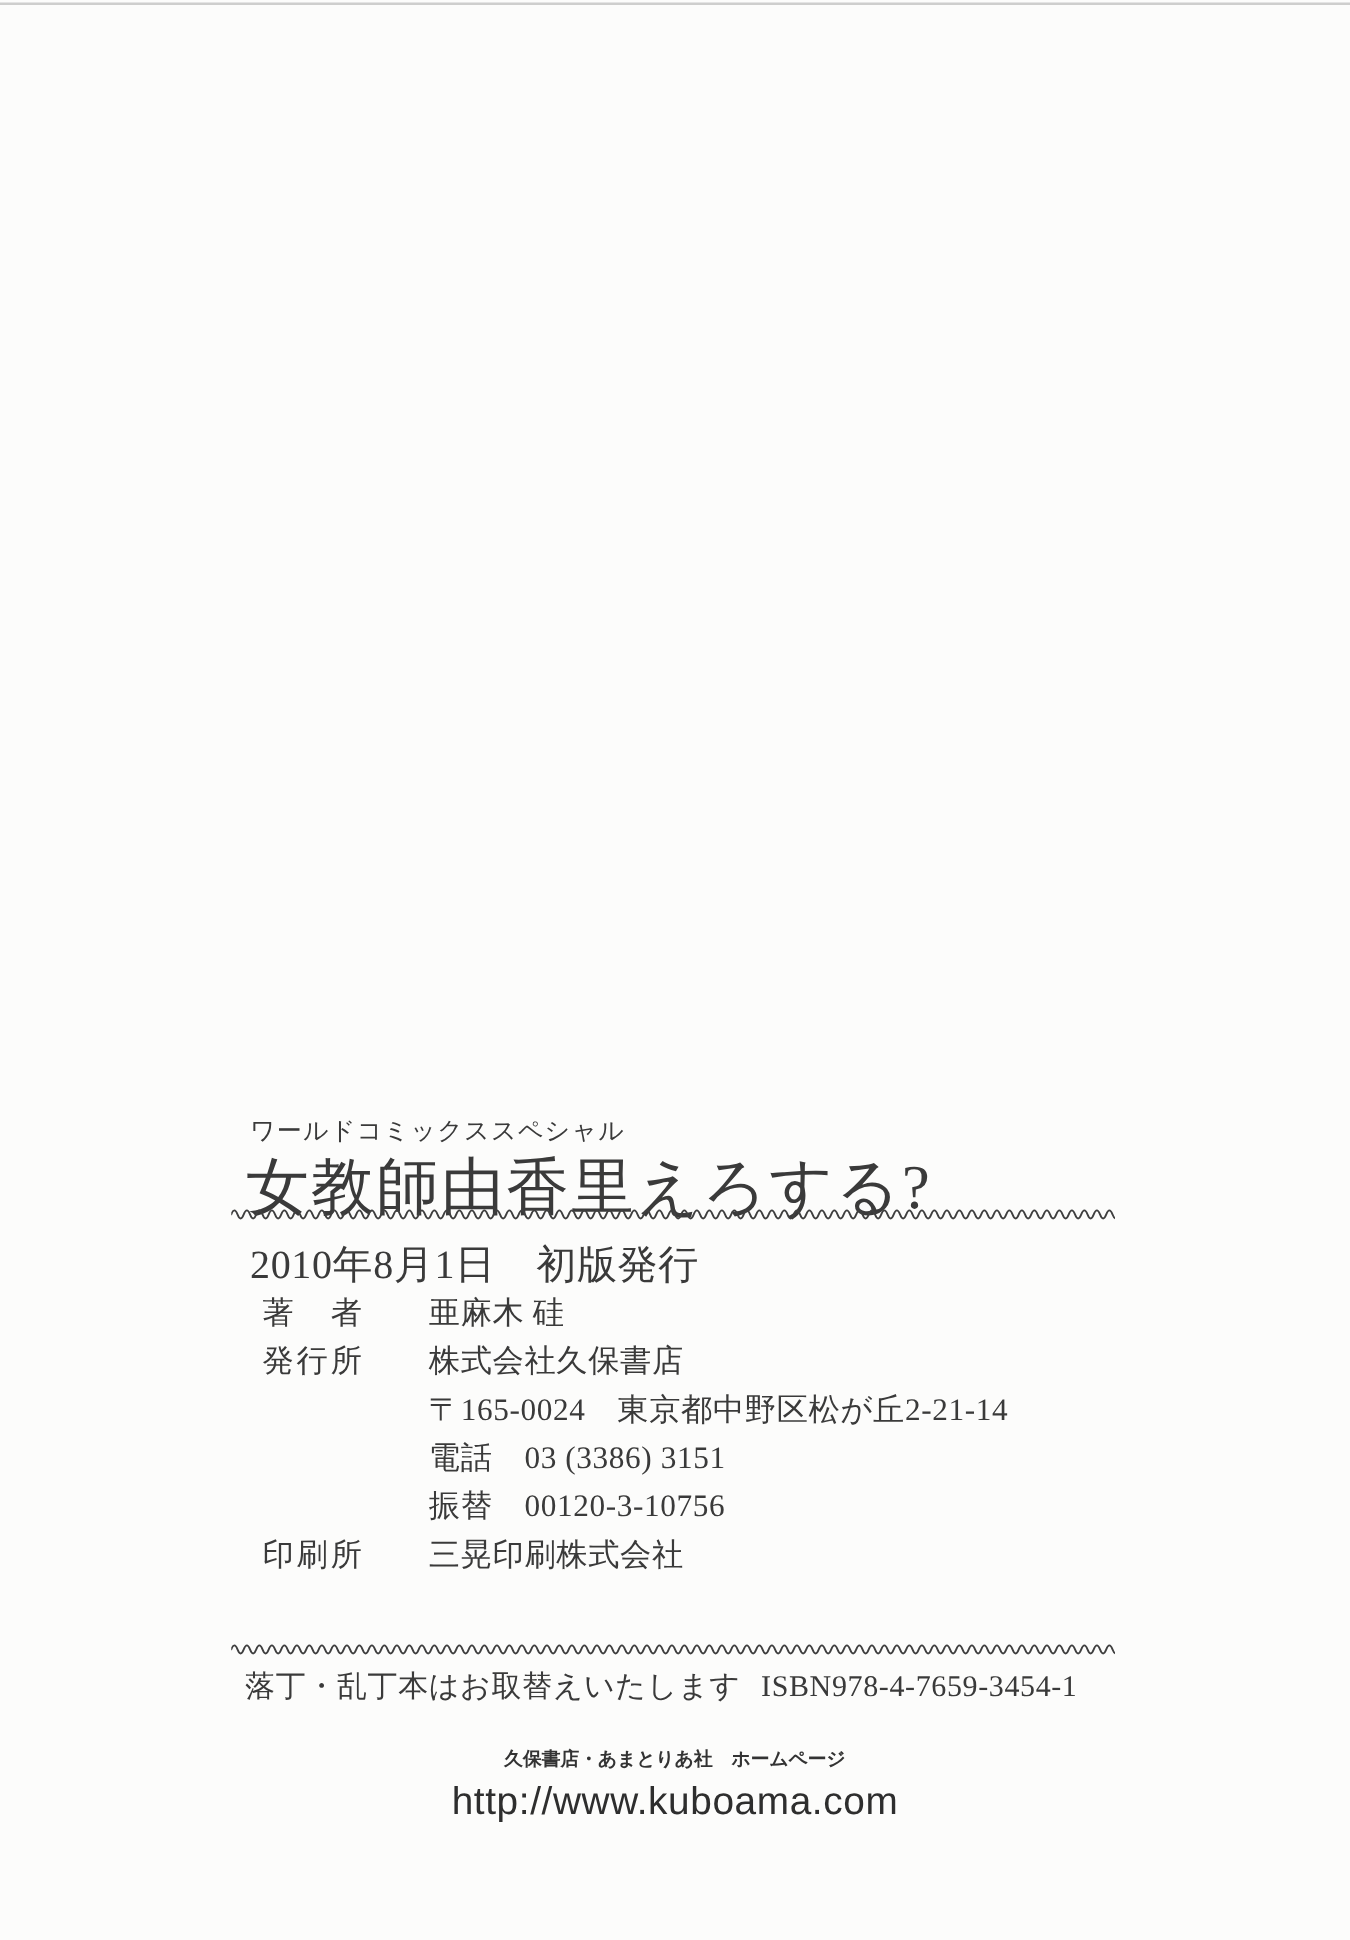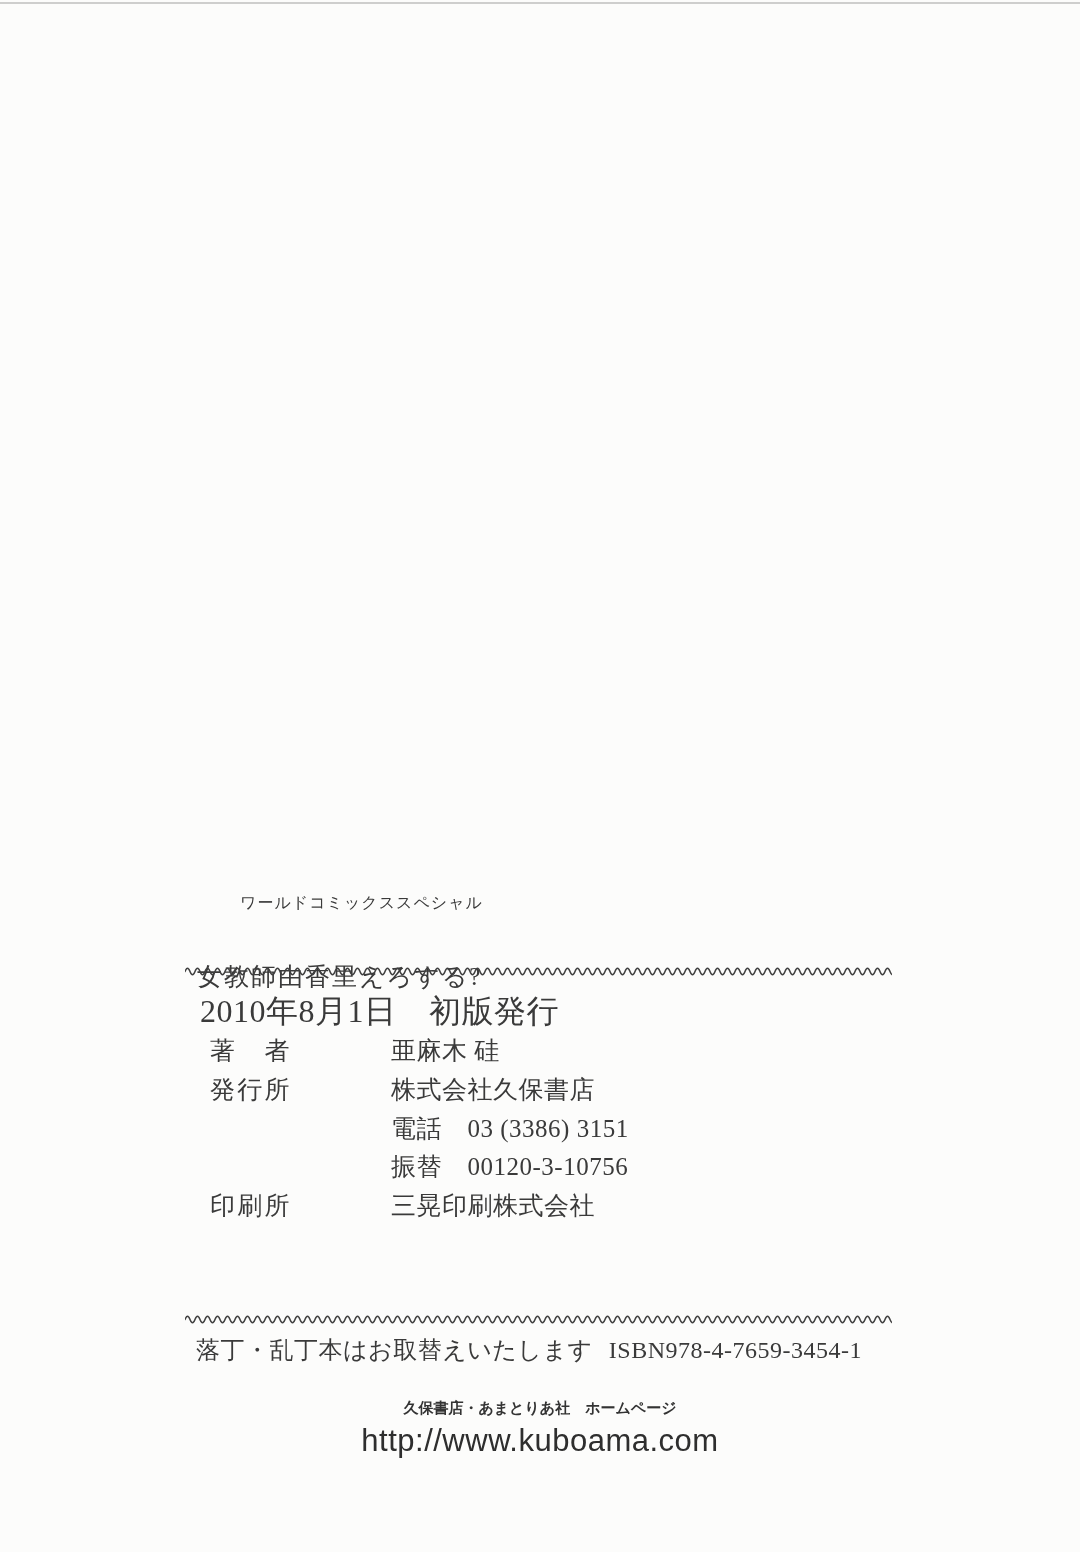--- a/index.html
+++ b/index.html
@@ -18,29 +18,28 @@
     color: var(--ink);
   }
   .abs { position: absolute; }
   .top-edge {
     top: 2px; left: 0; width: 1080px; height: 2px;
     background: var(--top-edge-line);
     opacity: .85;
   }
   .series-label {
     top: 895px; left: 200px;
-    font-size: 16px;
+    font-size: 20px;
     letter-spacing: 1px;
     line-height: 1;
     font-family: "Liberation Serif", "DejaVu Serif", serif;
-    margin-left: 40px;
   }
   .book-title {
-    top: 964px; left: 197px;
-    font-size: 25px;
+    top: 924px; left: 197px;
+    font-size: 50px;
     letter-spacing: 2px;
     line-height: 1;
     font-weight: normal;
   }
   .divider { left: 185px; width: 707px; height: 9px; }
   .divider-top { top: 967px; }
   .divider-bottom { top: 1315px; }
   .divider svg { display: block; }
   .edition-date {
     top: 995px; left: 200px; width: 670px;
@@ -50,21 +49,20 @@
     letter-spacing: .5px;
   }
   .credits { top: 1038px; left: 210px; width: 680px; }
   .credit-row {
     display: flex;
     align-items: flex-start;
     height: 38.8px;
     font-size: 25px;
     line-height: 1.05;
     letter-spacing: .5px;
-    gap: 48px;
   }
   .credit-label {
     display: inline-block;
     width: 80px;
     margin-right: 53px;
     text-align: justify;
     text-align-last: justify;
     flex: 0 0 80px;
   }
   .notice-row {
@@ -116,20 +114,24 @@
   <div class="credit-row">
     <span class="credit-label">著　者</span>
     <span class="credit-value">亜麻木 硅</span>
   </div>
   <div class="credit-row">
     <span class="credit-label">発行所</span>
     <span class="credit-value">株式会社久保書店</span>
   </div>
   <div class="credit-row">
     <span class="credit-label"></span>
+    <span class="credit-value">〒165-0024　東京都中野区松が丘2-21-14</span>
+  </div>
+  <div class="credit-row">
+    <span class="credit-label"></span>
     <span class="credit-value">電話　03 (3386) 3151</span>
   </div>
   <div class="credit-row">
     <span class="credit-label"></span>
     <span class="credit-value">振替　00120-3-10756</span>
   </div>
   <div class="credit-row">
     <span class="credit-label">印刷所</span>
     <span class="credit-value">三晃印刷株式会社</span>
   </div>

